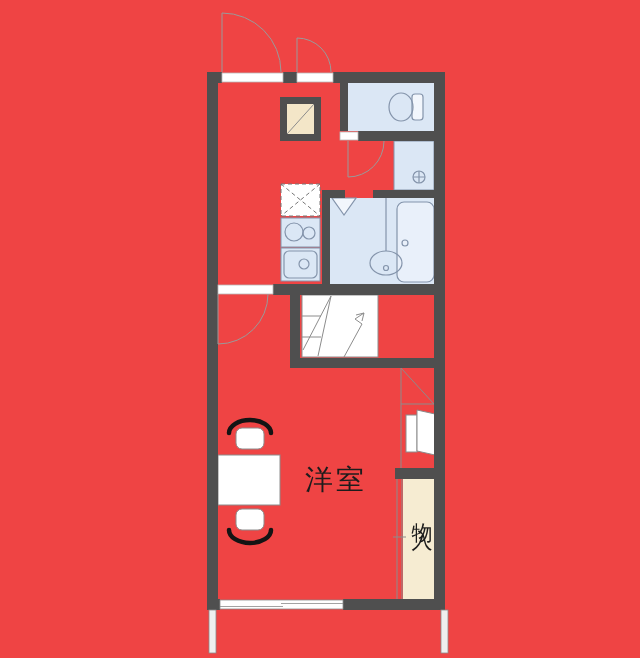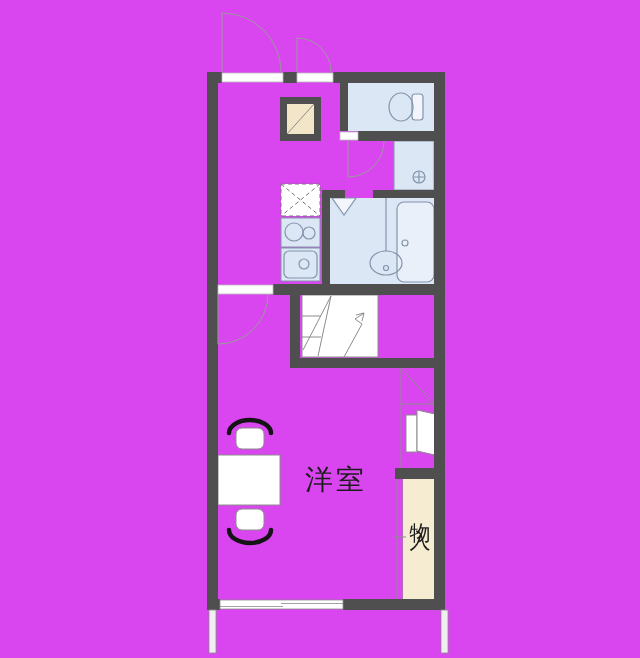--- a/index.html
+++ b/index.html
@@ -1,18 +1,18 @@
 <!DOCTYPE html>
 <html style="--wall: #4f4f4f; --wet-area: #dbe7f5; --tub: #e9f0fa; --storage: #f6ecd2; --cabinet: #f3e6c8; --fixture-line: #8494ab; --thin-line: #8c8c8c; --chair-arc: #141414; --text: #1c1c1c;"><head>
 <meta charset="utf-8">
 <style>
   html,body{margin:0;padding:0;background:#fff;}
   .stage{
-    position:relative;width:640px;height:658px;background:#d946ef;overflow:hidden;
-    font-family:Liberation Serif, serif;
+    position:relative;width:640px;height:658px;background:#ef4444;overflow:hidden;
+    font-family:Liberation Mono, monospace;
   }
   .stage svg{position:absolute;left:0;top:0;}
   
   .wall{fill:var(--wall,#4f4f4f);}
   .wet{fill:var(--wet-area,#dbe7f5);}
   .wet-b{fill:var(--wet-area,#dbe7f5);stroke:var(--fixture-line,#8494ab);stroke-width:1;}
   .beige{fill:var(--cabinet,#f3e6c8);}
   .closet{fill:var(--storage,#f6ecd2);}
   .tub{fill:var(--tub,#e9f0fa);stroke:var(--fixture-line,#8494ab);stroke-width:1.2;}
   .fx{stroke:var(--fixture-line,#8494ab);stroke-width:1.2;fill:none;}

